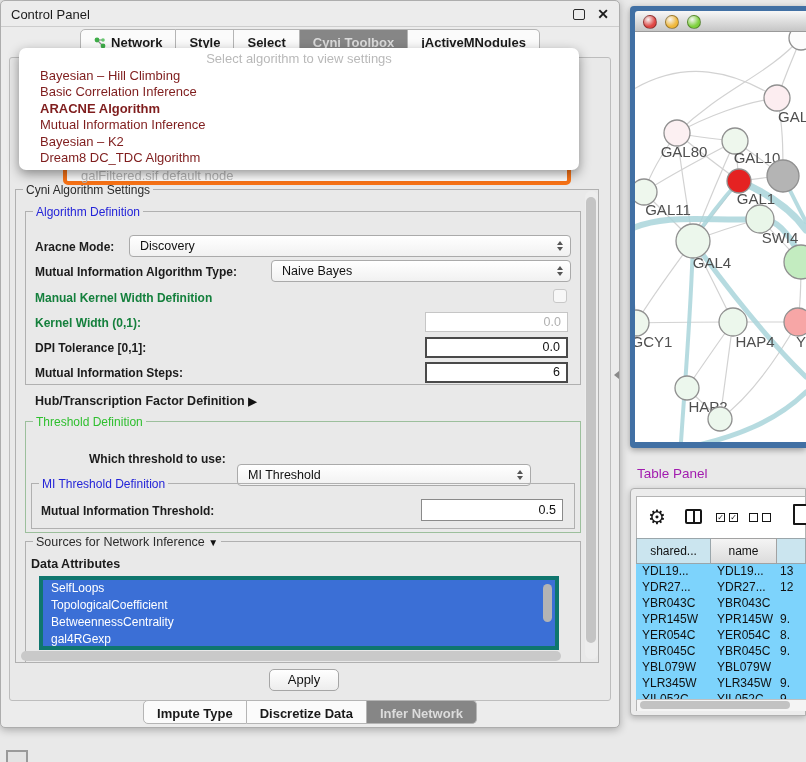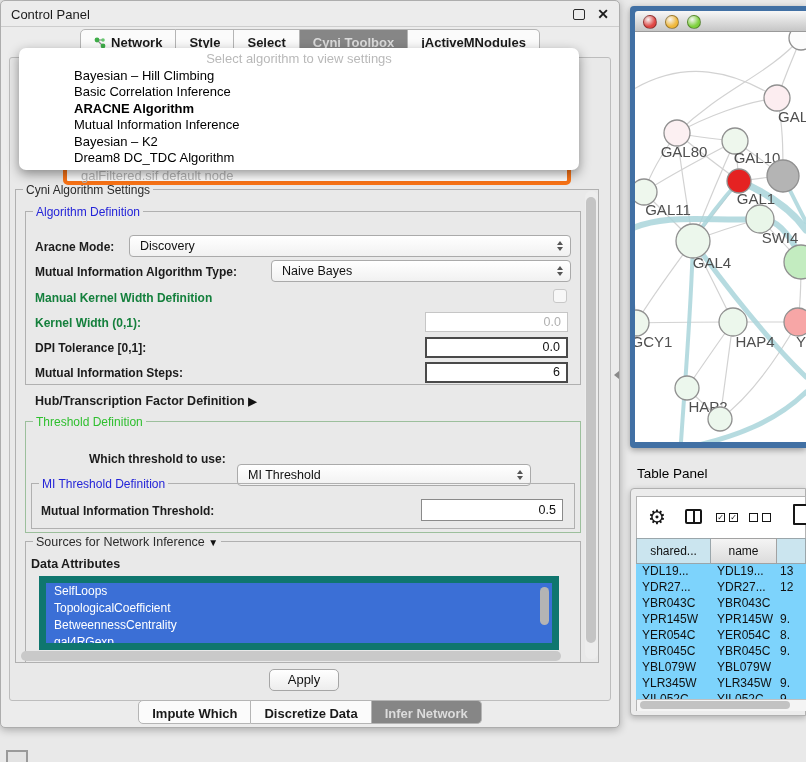--- a/index.html
+++ b/index.html
@@ -27,21 +27,21 @@
 
   
   .bg-combo { left:62px; top:160px; width:508px; height:24px; background:#fff;
     border:4px solid #f97316; border-radius:5px; color:#b8b8b8; font-size:13px;
     line-height:22px; padding-left:14px; z-index:4; }
 
   
   .algo-dropdown { left:18px; top:47px; width:560px; height:122px; background:#fff;
     border-radius:7px; box-shadow:0 4px 12px rgba(0,0,0,.42); z-index:40; padding-top:3px; }
   .dd-placeholder { text-align:center; color:#b9b9b9; font-size:13px; height:17px; }
-  .dd-item { font-size:13px; color:#000000; padding-left:11px; line-height:16.4px; white-space:nowrap;margin-left:44px; }
+  .dd-item { font-size:13px; color:#7f1d1d; padding-left:21px; line-height:16.4px; white-space:nowrap; }
   .dd-item.bold { font-weight:bold; }
 
   
   .gbox { border:1px solid #b0b0b0; background:transparent; }
   .legend { position:absolute; font-size:12px; background:#e9e9e9; padding:0 3px; white-space:nowrap; }
   .settings-box { left:14px; top:188px; width:584px; height:474px; }
   .lg-dark { color:#2b2b2b; }
   .lg-blue { color:#2424d8; }
   .lg-green { color:#2ebf2e; }
 
@@ -58,21 +58,21 @@
 
   .tinput { background:#fff; font-size:12.5px; text-align:right; padding-right:6px; color:#111; }
   .tinput.strong { border:2px solid #4a4a4a; }
   .tinput.mid { border:1px solid #8a8a8a; }
   .tinput.disabled { border:1px solid #c6c6c6; color:#b0b0b0; }
 
   .mini-checkbox { width:14px; height:14px; border:1px solid #c8c8c8; border-radius:3px; background:#f7f7f7; }
 
   .tri { font-size:11px; color:#111; }
 
-  .attr-list { background:#f9a8d4; border:7px solid #0f766e; overflow:hidden; }
+  .attr-list { background:#f9a8d4; border:4px solid #0f766e; overflow:hidden; }
   .attr-item { background:#3b6fd6; color:#fff; font-size:12px; line-height:17px; padding-left:8px; }
   .attr-scroll { position:absolute; right:3px; top:4px; width:9px; height:38px; background:#b4b4b4; border-radius:5px; }
 
   .vscroll-track { left:584px; top:190px; width:13px; height:468px; background:#ededed; border-radius:6px; }
   .vscroll-thumb { left:585px; top:196px; width:10px; height:446px; background:#c4c4c4; border-radius:5px; }
   .hscroll-track { left:18px; top:648px; width:562px; height:14px; }
   .hscroll-thumb { left:20px; top:650px; width:540px; height:10px; background:#c9c9c9; border-radius:5px; }
 
   .apply-btn { left:268px; top:668px; width:70px; height:22px; background:linear-gradient(#ffffff,#ededed);
     border:1px solid #a6a6a6; border-radius:5px; font-size:13px; color:#111; text-align:center; line-height:20px; }
@@ -88,21 +88,21 @@
 
   
   .net-window { left:630px; top:6px; width:176px; height:442px; background:#4170a4;
     border-radius:4px 0 0 4px; box-shadow:0 2px 6px rgba(0,0,0,.35); }
   .net-titlebar { left:635px; top:11px; width:171px; height:21px;
     background:linear-gradient(#f7f7f7,#c6c6c6); border-bottom:1px solid #9a9a9a; border-radius:3px 0 0 0; }
   .light { width:14px; height:14px; border-radius:50%; position:absolute; top:4px; }
   .net-canvas { left:635px; top:32px; width:171px; height:410px; background:#fff; overflow:hidden; }
 
   
-  .tp-label { left:637px; top:466px; font-size:13.5px; color:#000000; }
+  .tp-label { left:637px; top:466px; font-size:13.5px; color:#a21caf; }
   .table-window { left:630px; top:488px; width:176px; height:228px; background:#ececec;
     border:1px solid #b0b0b0; border-radius:4px 0 0 4px; box-shadow:0 2px 6px rgba(0,0,0,.25); }
   .table-inner { left:636px; top:496px; width:170px; height:215px; background:#fff;
     border:1px solid #b4b4b4; overflow:hidden; }
   .tb-gear { left:648px; top:505px; font-size:20px; color:#161616; }
   .tb-cols { left:685px; top:509px; width:17px; height:15px; border:2px solid #161616; border-radius:2px; }
   .tb-cols::after { content:""; position:absolute; left:50%; top:0; width:2px; height:100%; background:#161616; transform:translateX(-50%); }
   .cb-pair { display:flex; gap:4px; }
   .cb { width:9px; height:9px; border:1.5px solid #161616; font-size:8px; line-height:7px; text-align:center; color:#161616; }
   .tb-doc { left:793px; top:504px; width:16px; height:21px; border:2px solid #161616; border-radius:1px; background:#fff; }
@@ -247,21 +247,21 @@
 
   <div class="abs vscroll-track"></div>
   <div class="abs vscroll-thumb"></div>
   <div class="abs hscroll-track"></div>
   <div class="abs hscroll-thumb"></div>
 
   <div class="abs apply-btn">Apply</div>
 
   <div class="abs cp-bottom-tabs">
     <div class="tab">
-        <span>Impute Which</span>
+        <span>Impute Type</span>
       </div>
     <div class="tab">
         <span>Discretize Data</span>
       </div>
     <div class="tab selected">
         <span>Infer Network</span>
       </div>
   </div>
 </div>
 

